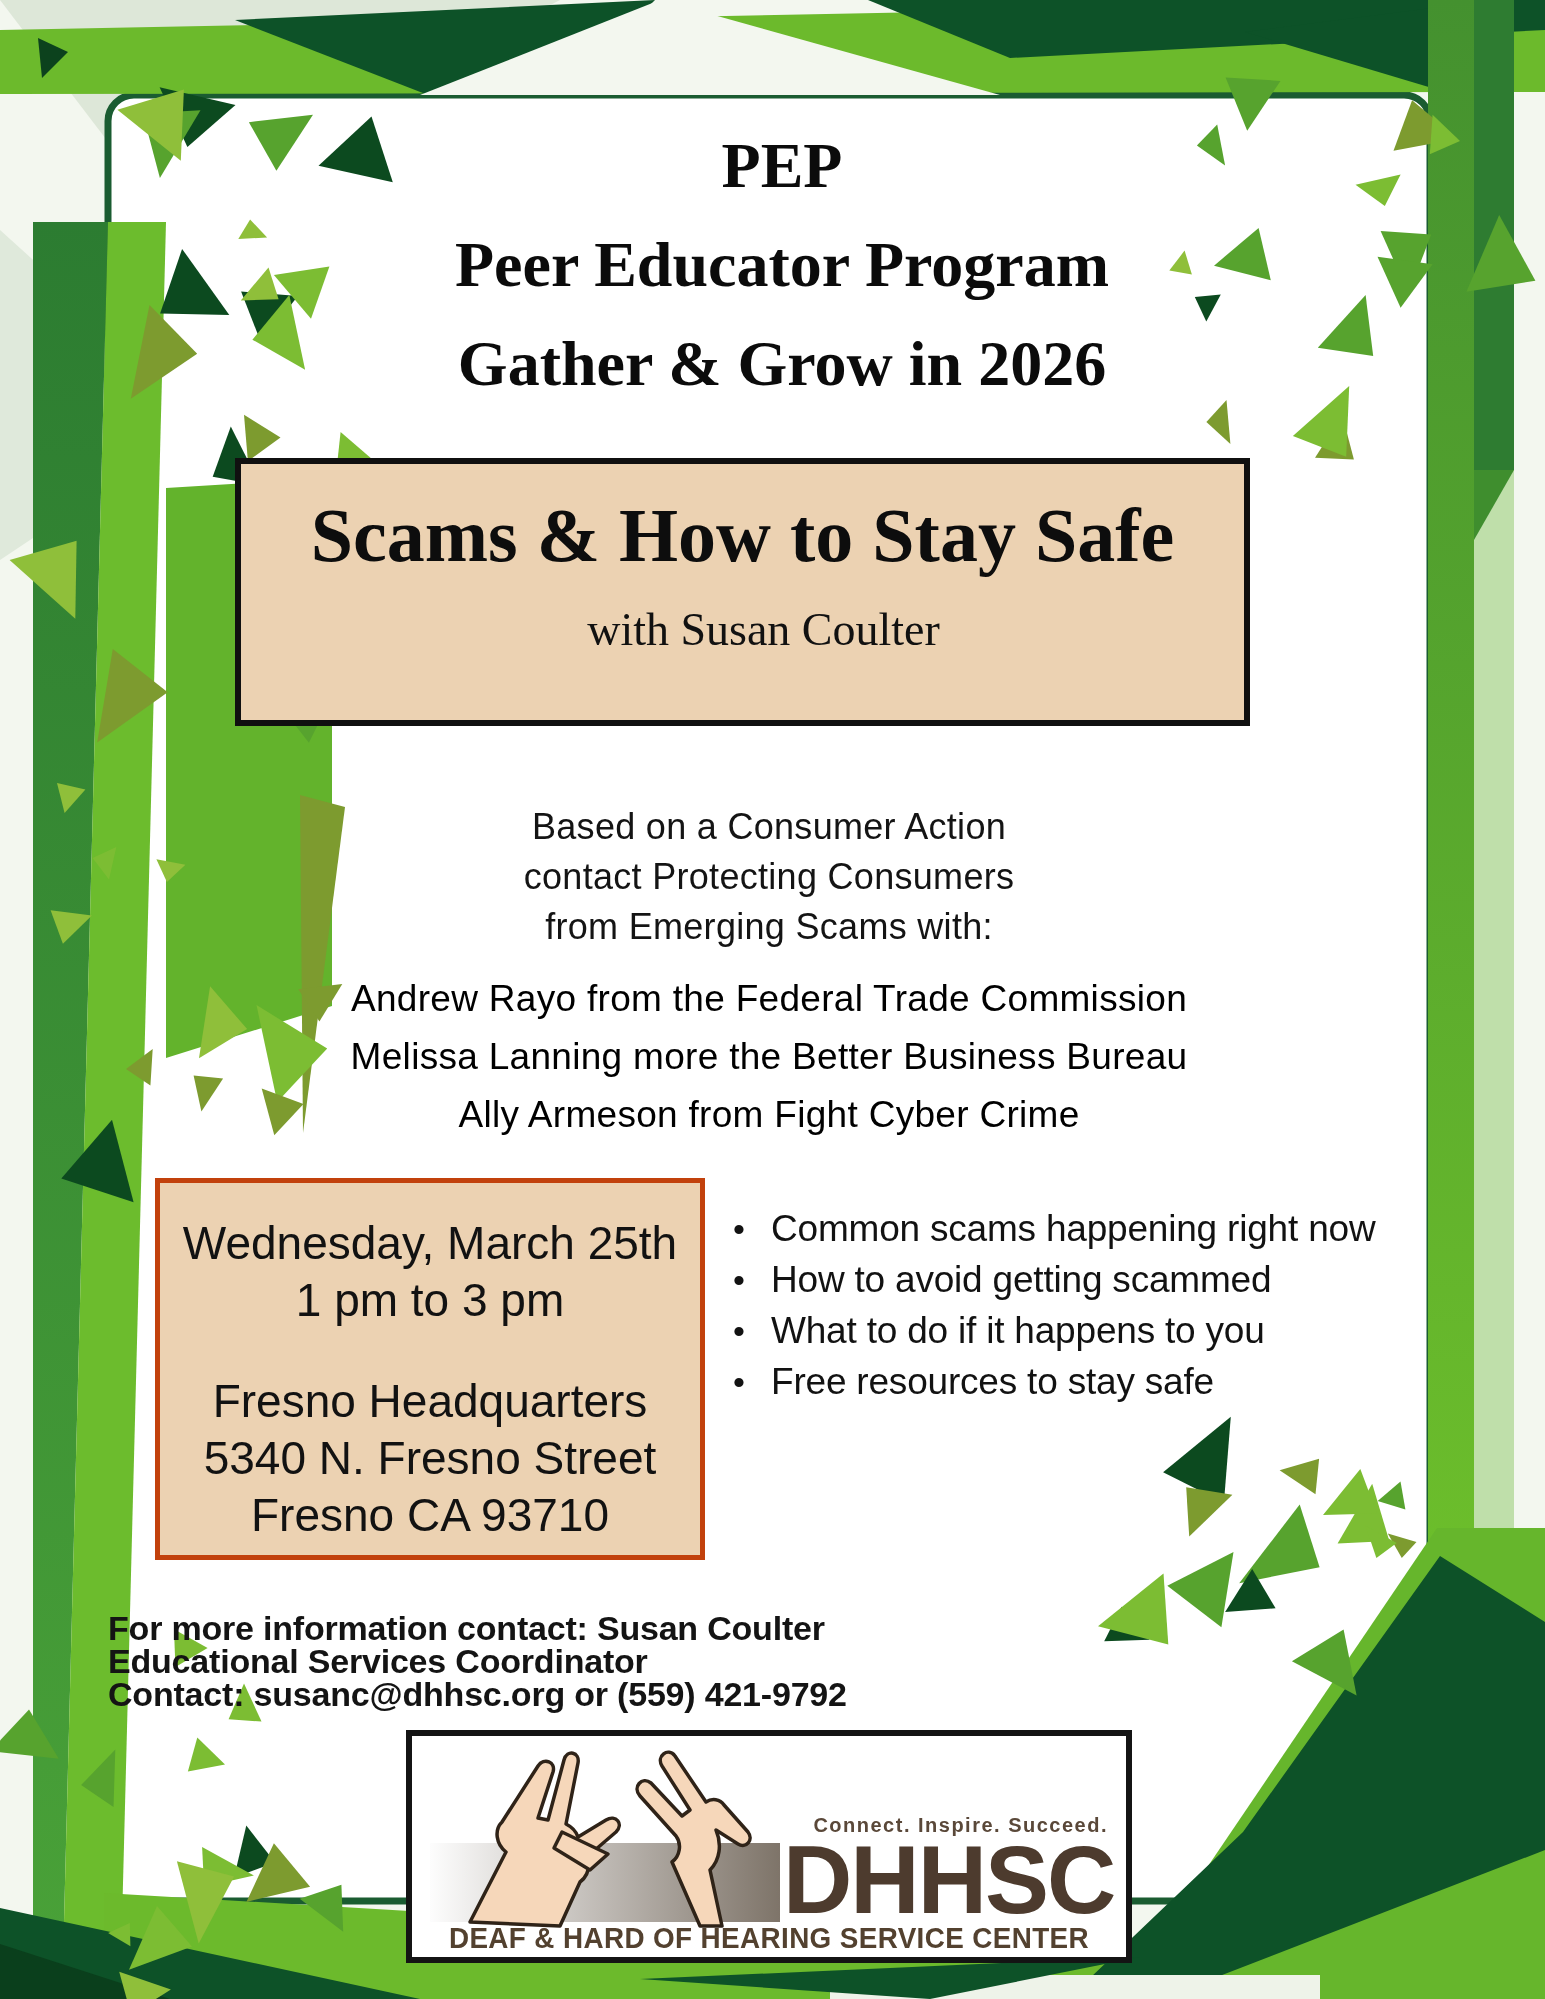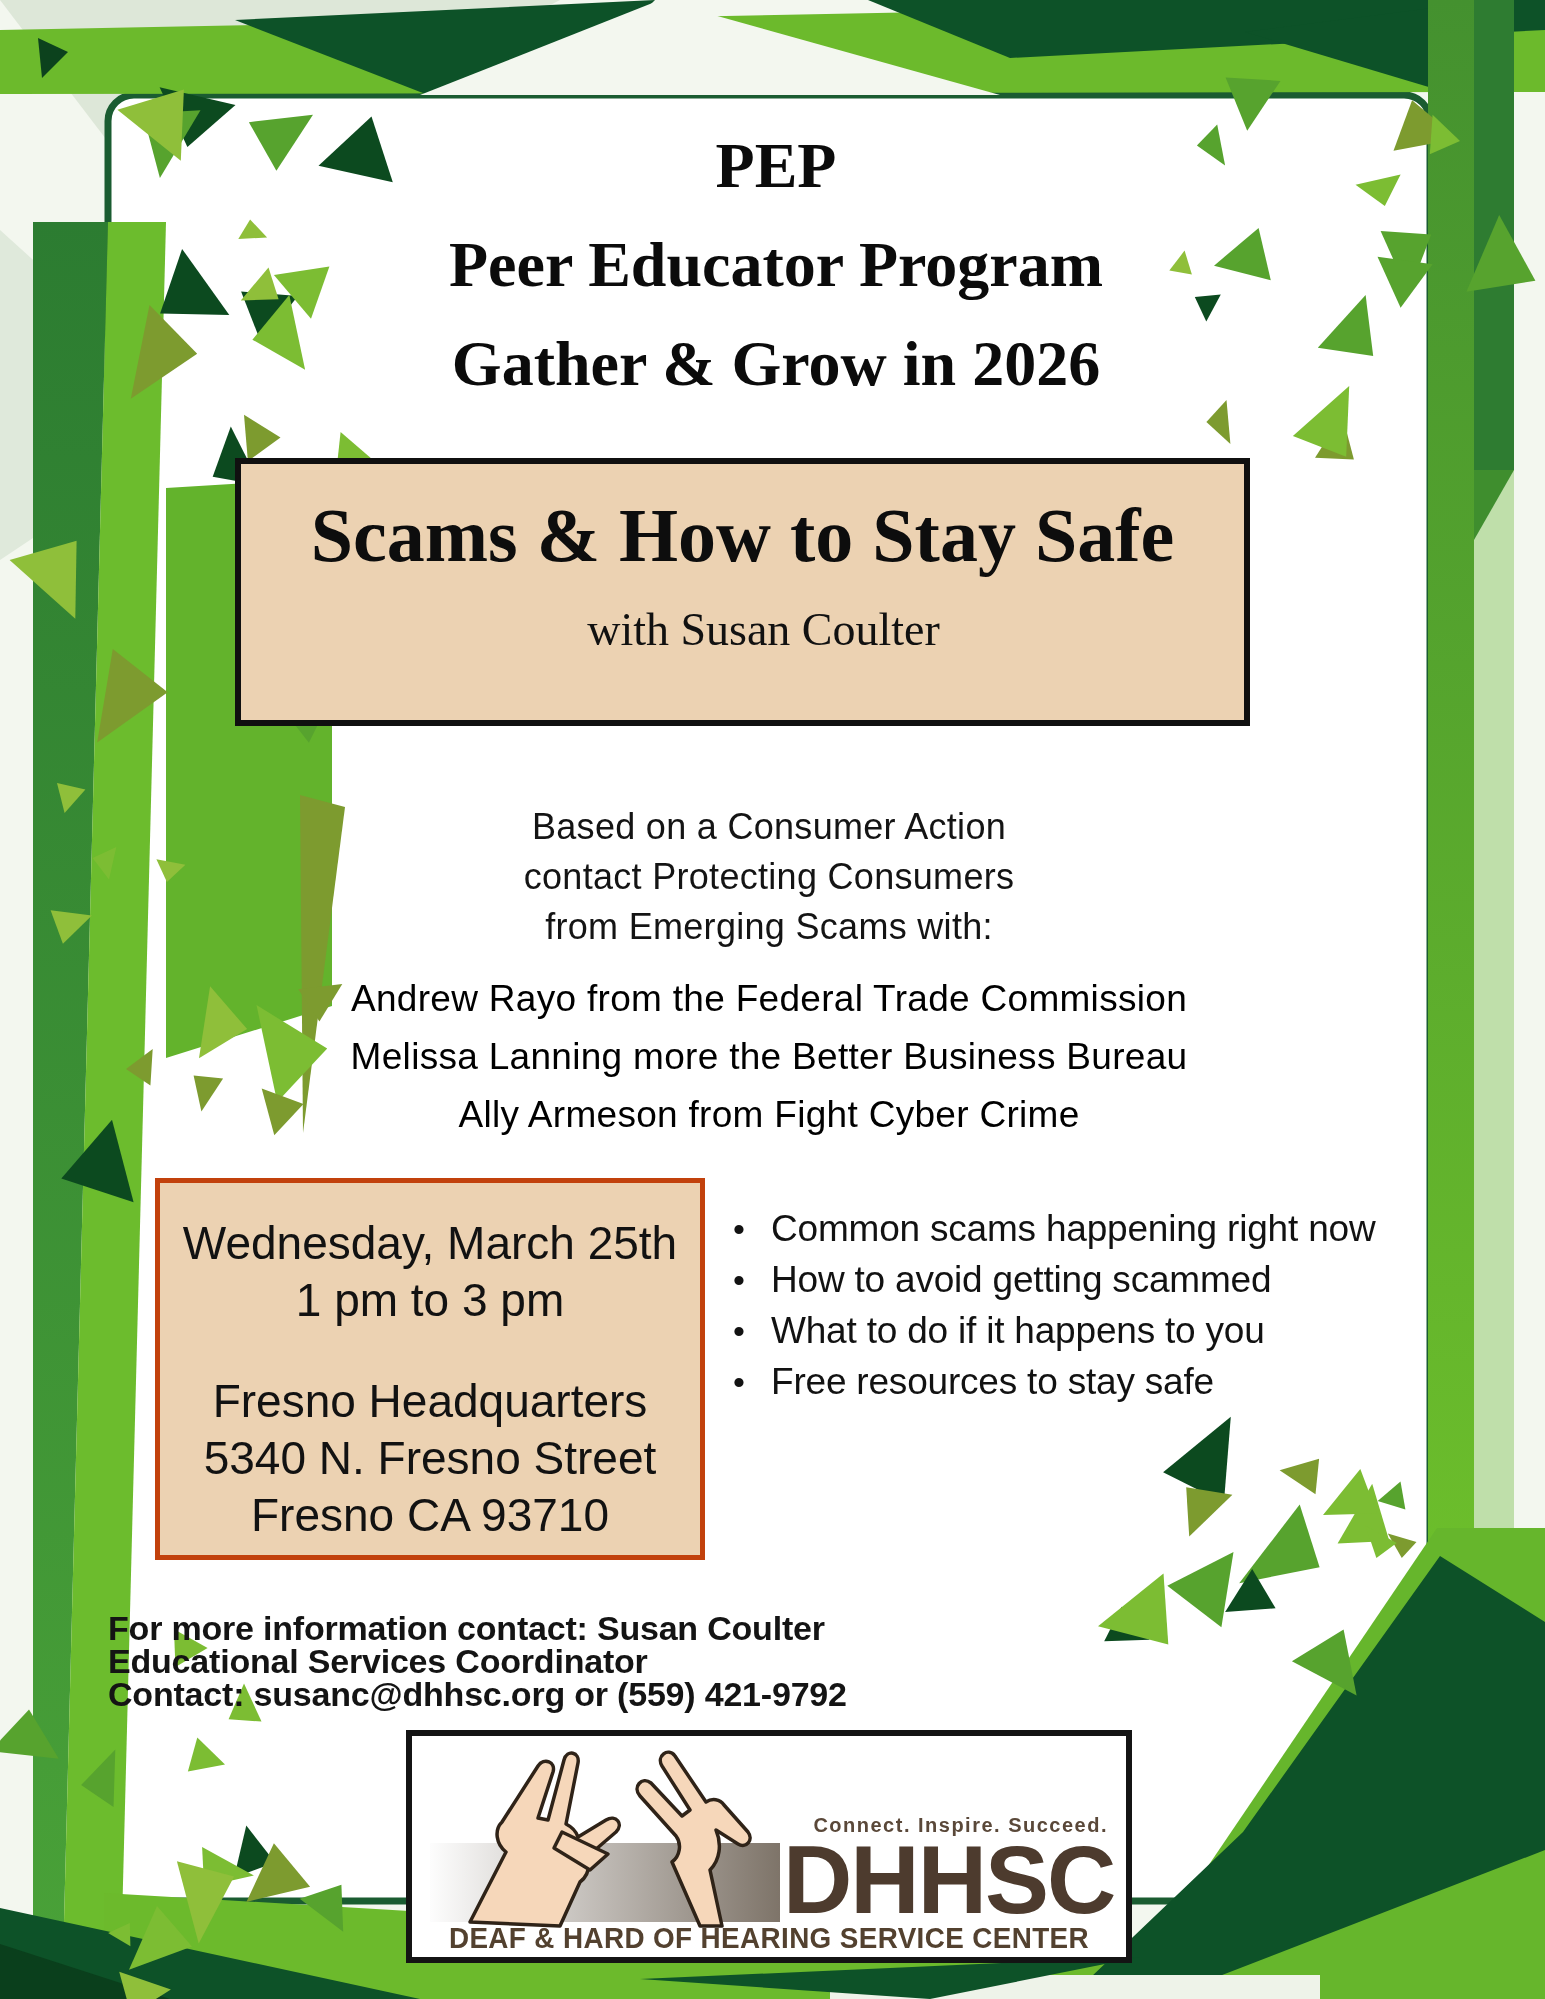--- a/index.html
+++ b/index.html
@@ -9,21 +9,21 @@
     width:1545px;height:1999px;
     background:#f3f7ef;
     overflow:hidden;
     font-family:"Liberation Sans",sans-serif;
   }
   #bg-svg{position:absolute;left:0;top:0;z-index:0;}
   .layer{position:absolute;z-index:2;}
 
   
   #title-block{
-    left:115px;top:116px;width:1322px;
+    left:121px;top:116px;width:1322px;
     text-align:center;
     font-family:"Liberation Serif",serif;
     font-weight:700;color:#0b0b0b;
     font-size:64px;line-height:99px;
   }
 
   
   #headline-box{
     left:235px;top:458px;width:1015px;height:268px;
     background:#ecd2b2;border:6px solid #101010;

